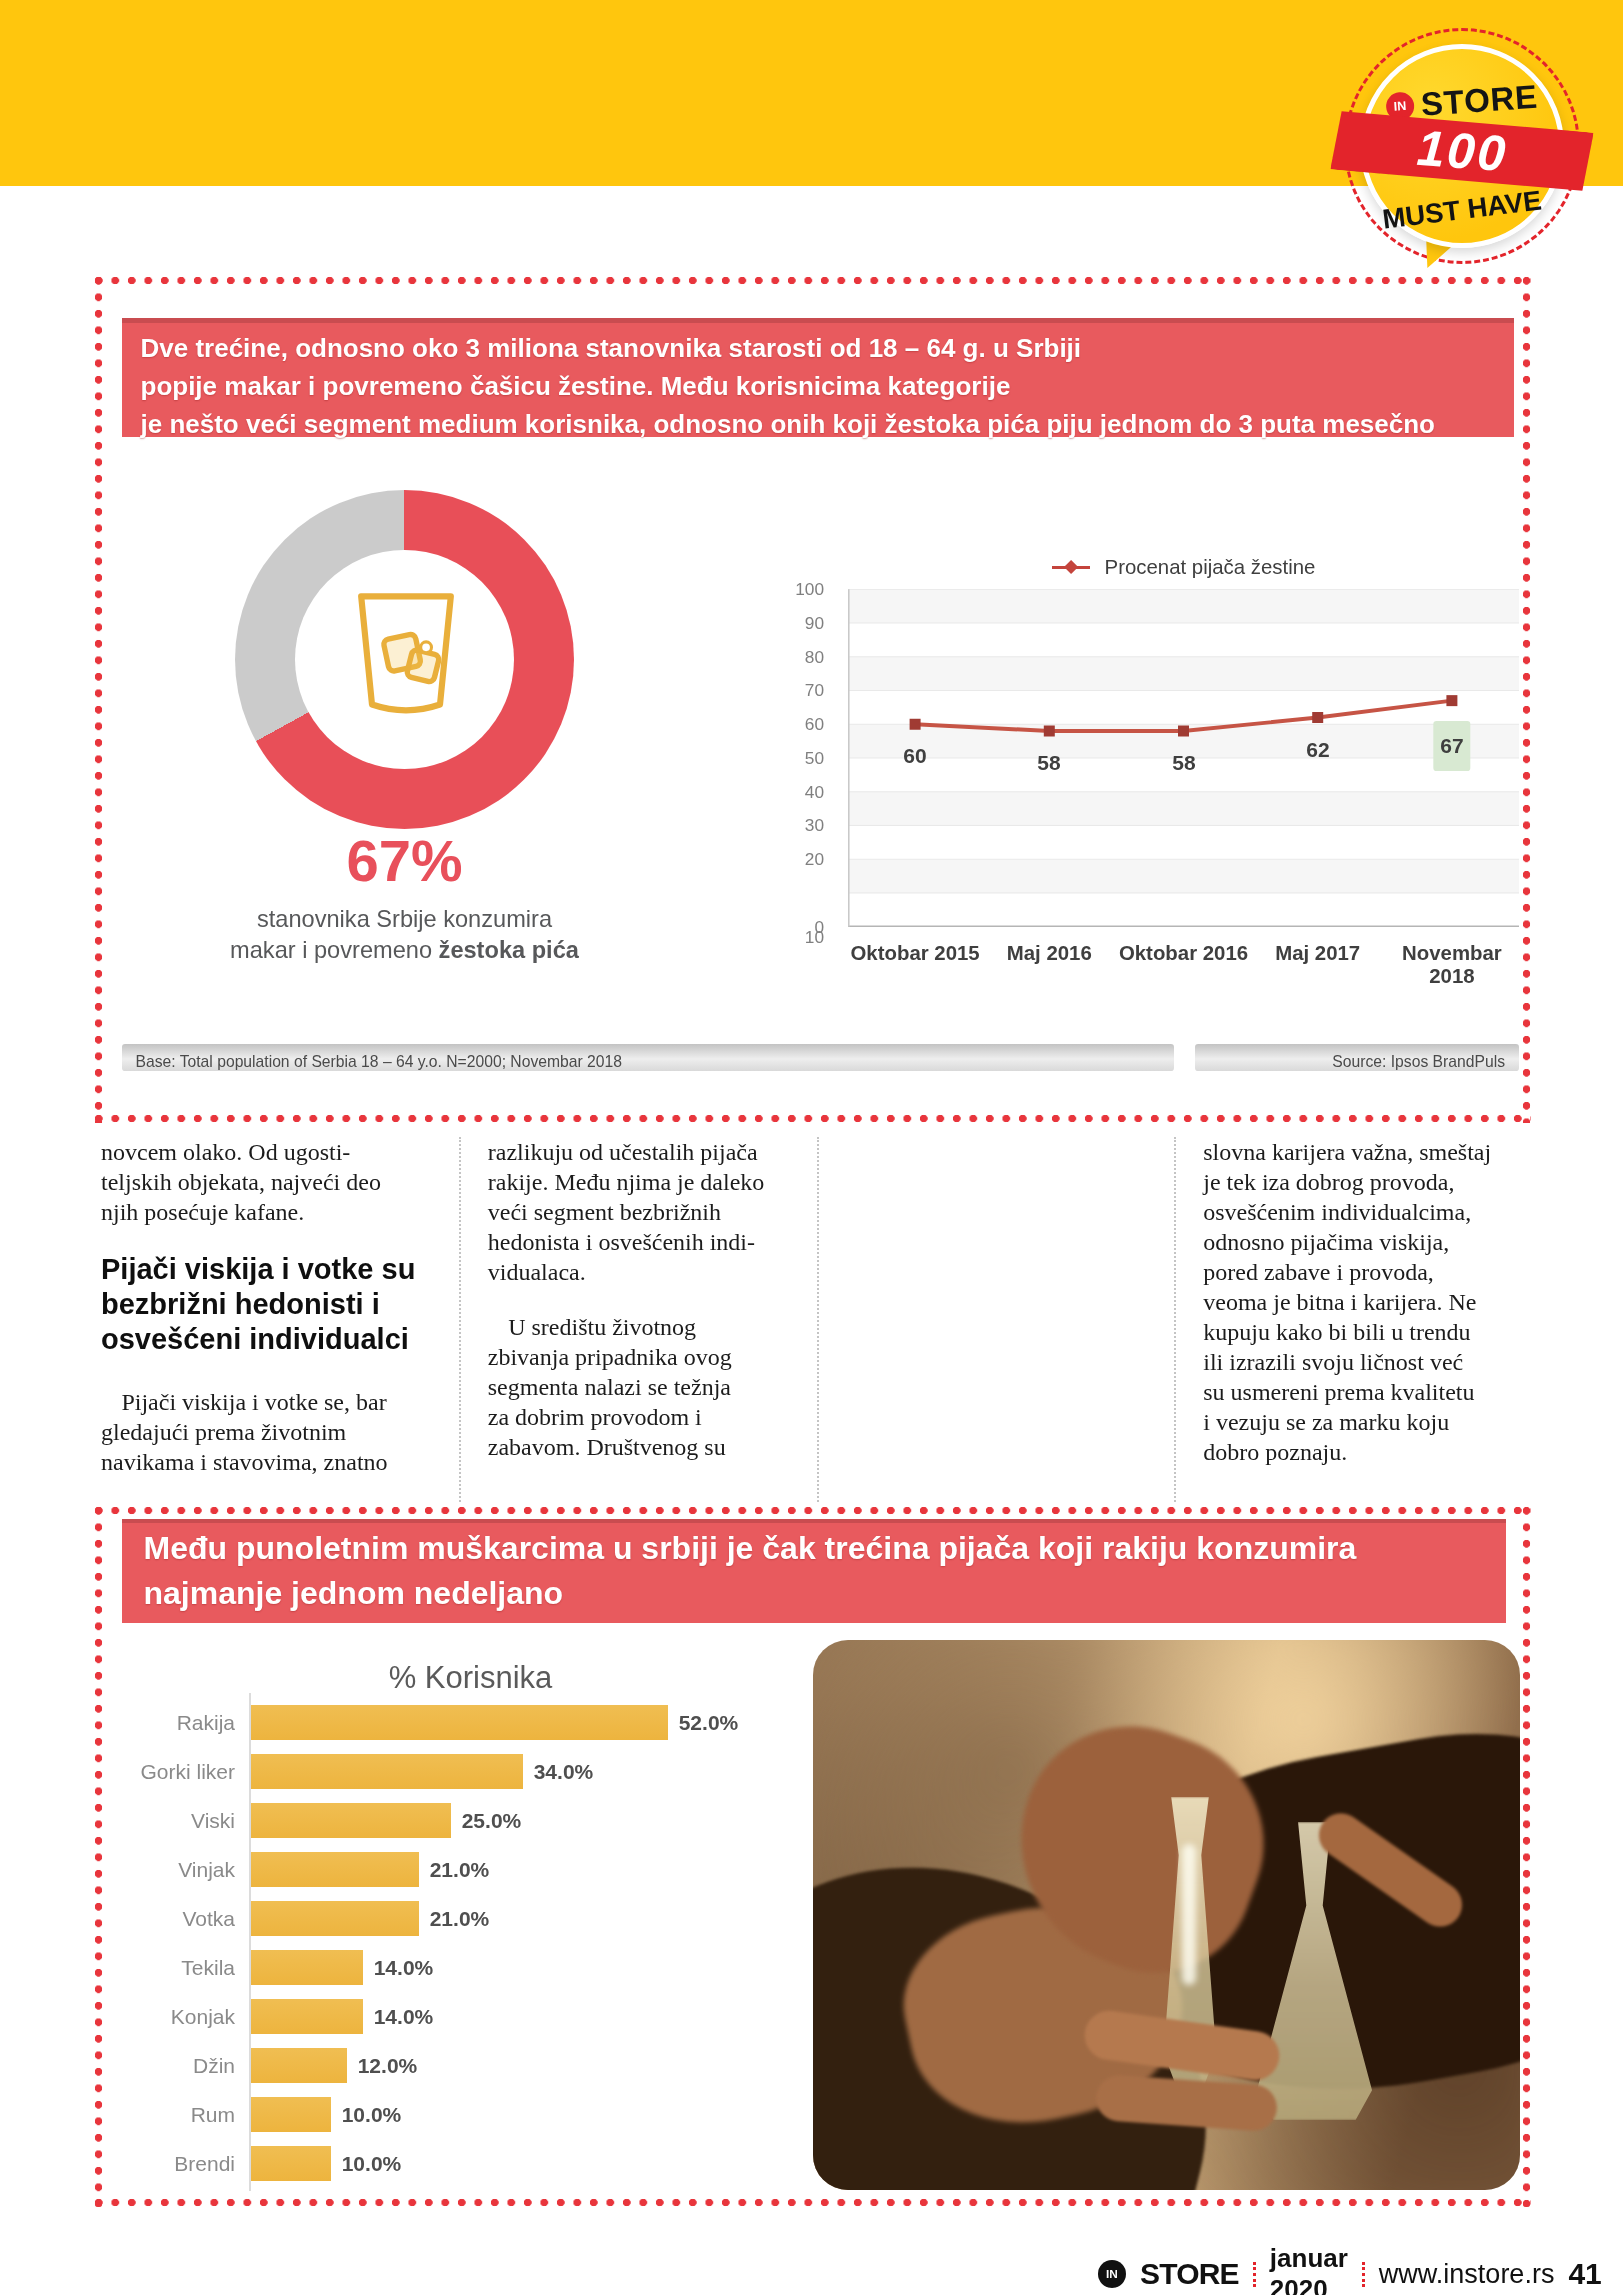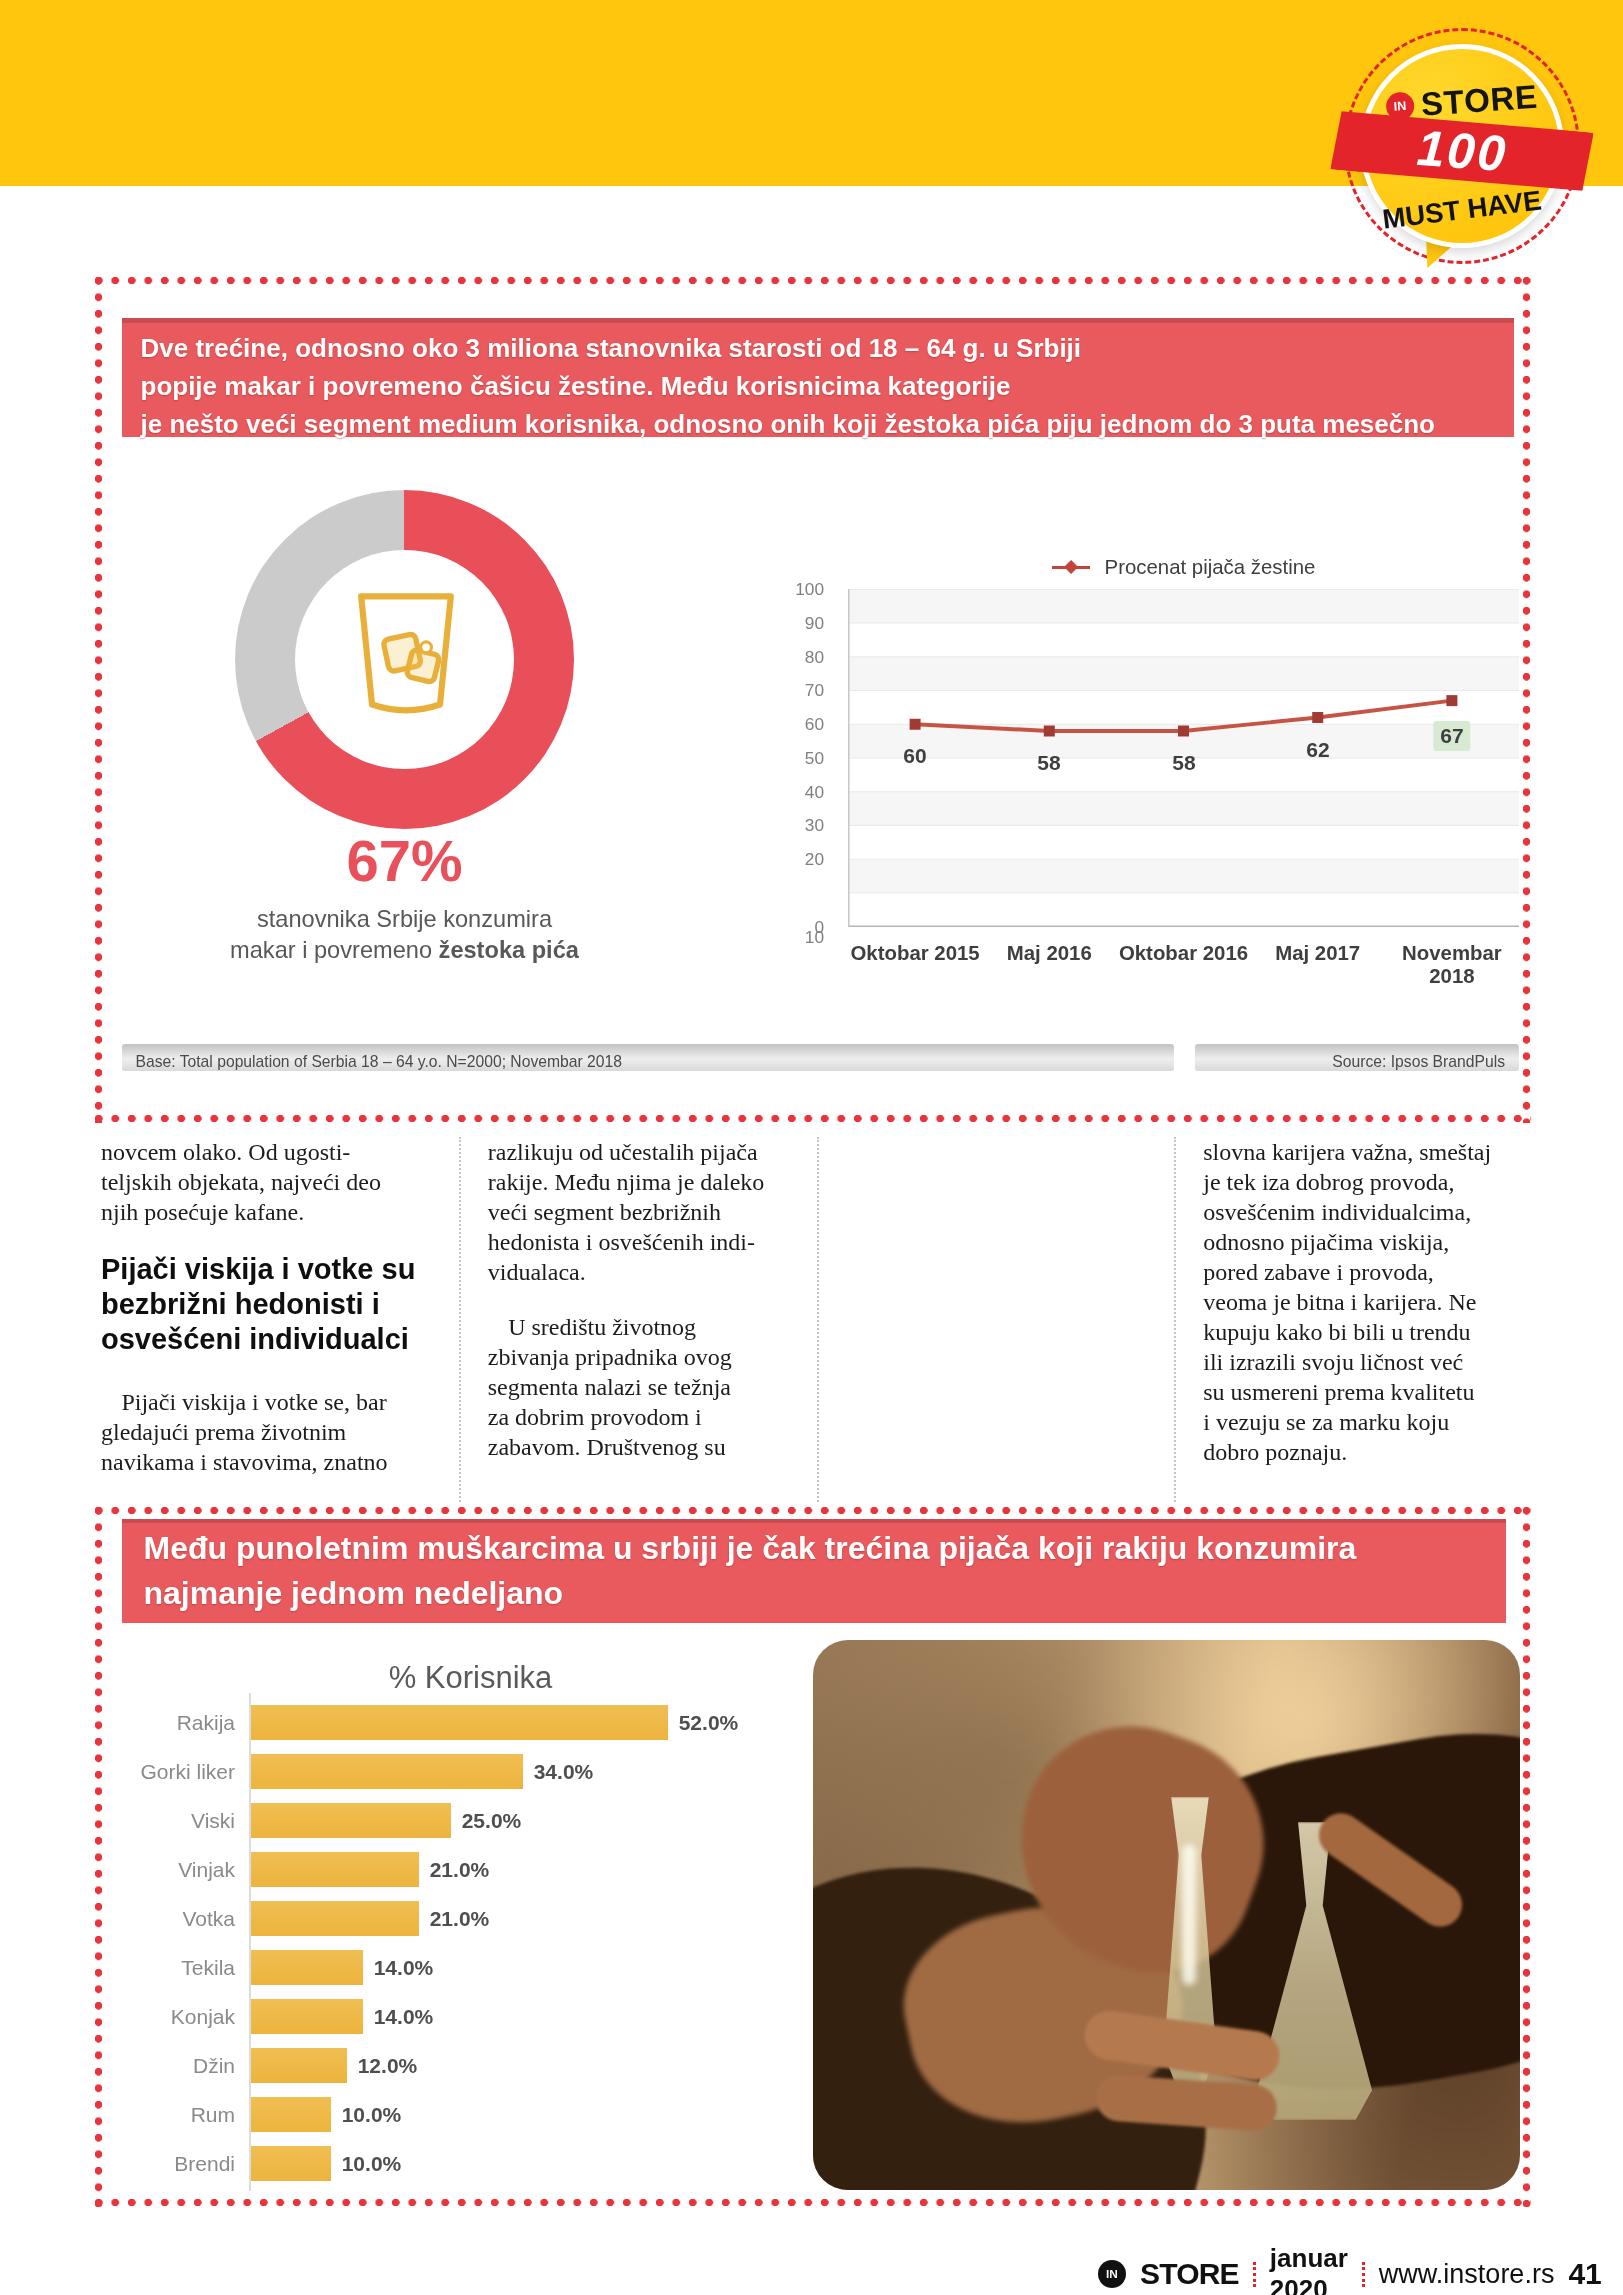--- a/index.html
+++ b/index.html
@@ -63,21 +63,21 @@
   
   .line-chart-legend{position:absolute;left:754px;top:280px;width:671px;display:flex;
     justify-content:center;align-items:center;gap:15px;color:#3f3f3f;font-size:20.4px;}
   .legend-marker{position:relative;width:38px;height:3.1px;background:#C4443C;}
   .legend-marker::after{content:"";position:absolute;left:14px;top:-3.9px;width:10.2px;height:10.2px;
     background:#C4443C;transform:rotate(45deg);}
   .yticks{position:absolute;left:688px;top:313px;width:53px;height:338px;}
   .yticks span{position:absolute;right:11px;transform:translateY(-50%);font-size:17.3px;color:#7f7f7f;}
   .line-plot{position:absolute;left:754px;top:313px;width:671px;height:338px;}
   .pt-label{position:absolute;transform:translateX(-50%);font-weight:bold;font-size:21px;color:#3f3f3f;}
-  .pt-label.hl{background:#d8e9d2;padding:3px 7px;border-radius:3.1px;}
+  .pt-label.hl{background:#d8e9d2;padding:13px 7px;border-radius:3.1px;}
   .line-xlabels{position:absolute;left:754px;top:666px;width:671px;display:flex;}
   .line-xlabels span{flex:1;text-align:center;font-weight:bold;font-size:20.4px;color:#3f3f3f;}
 
   
   .cap-bar{position:absolute;top:768px;height:27px;border-radius:3.1px;color:#4a4a4a;font-size:15.7px;
     line-height:36px;padding:0 14px;box-sizing:border-box;white-space:nowrap;overflow:hidden;
     background:linear-gradient(180deg,#c3c3c3,#eeeeee 55%,#d9d9d9);}
   .cap-left{left:27.5px;width:1052px;}
   .cap-right{left:1101px;width:324px;text-align:right;}
 

